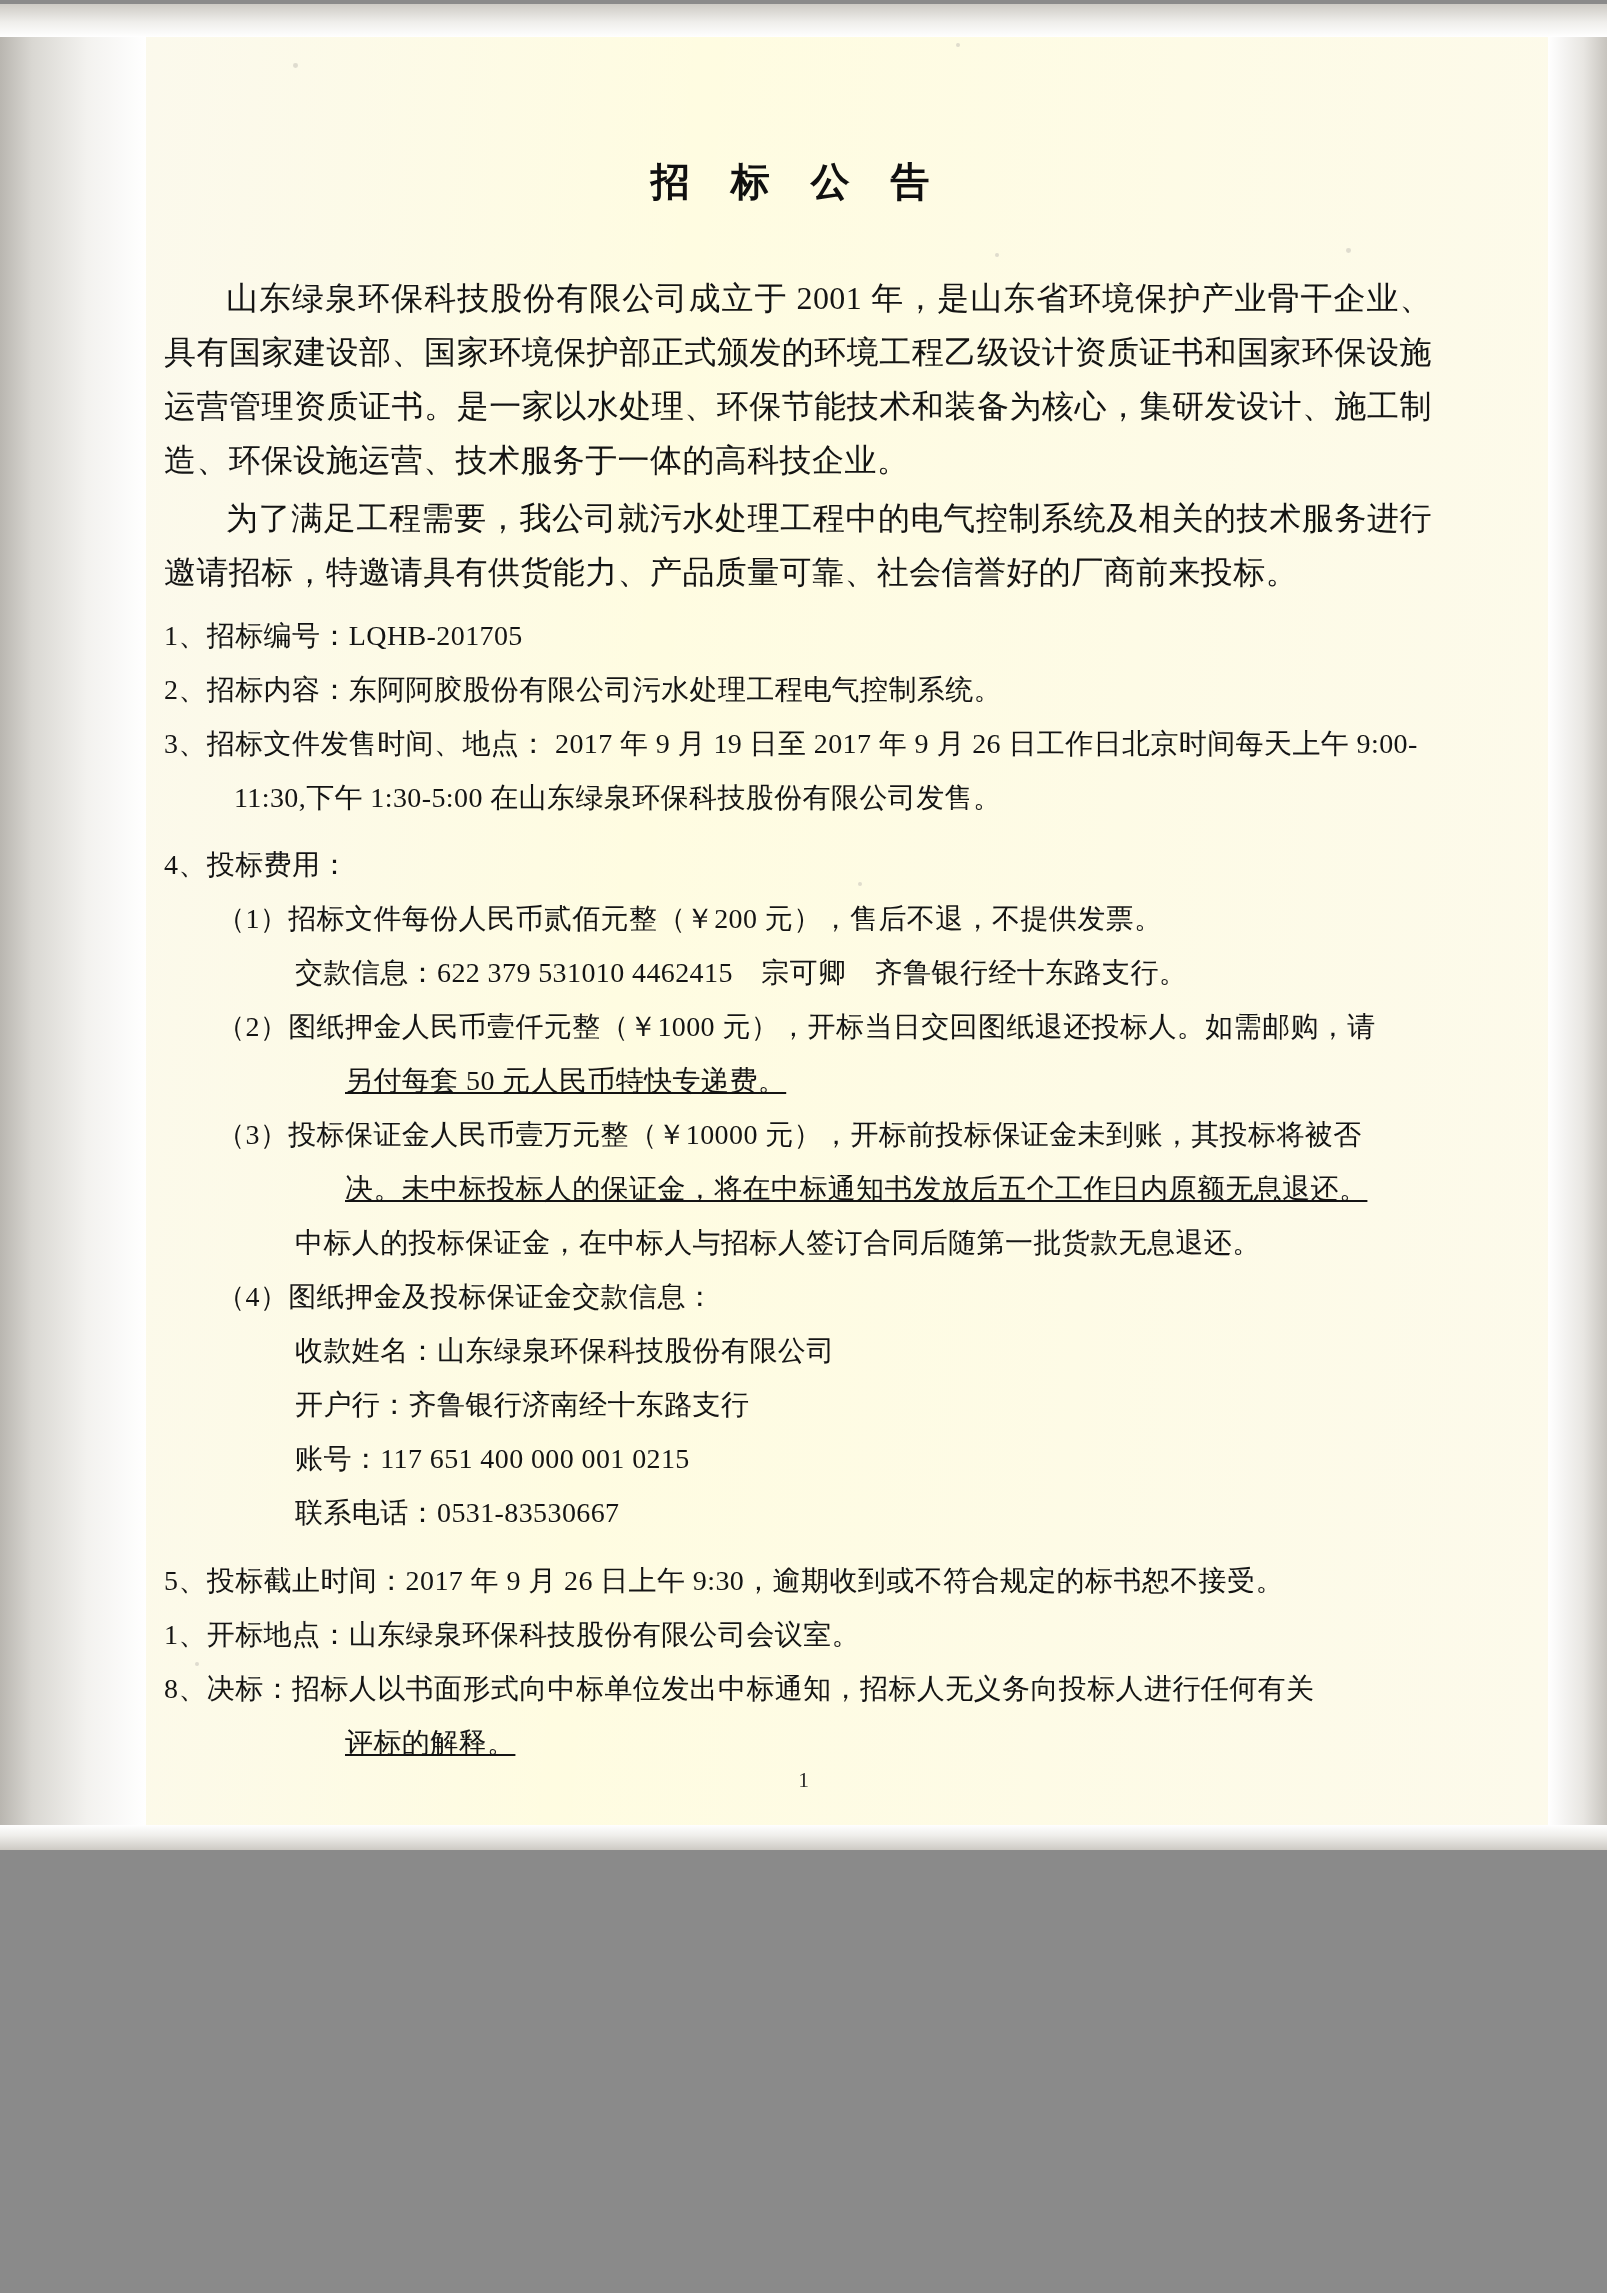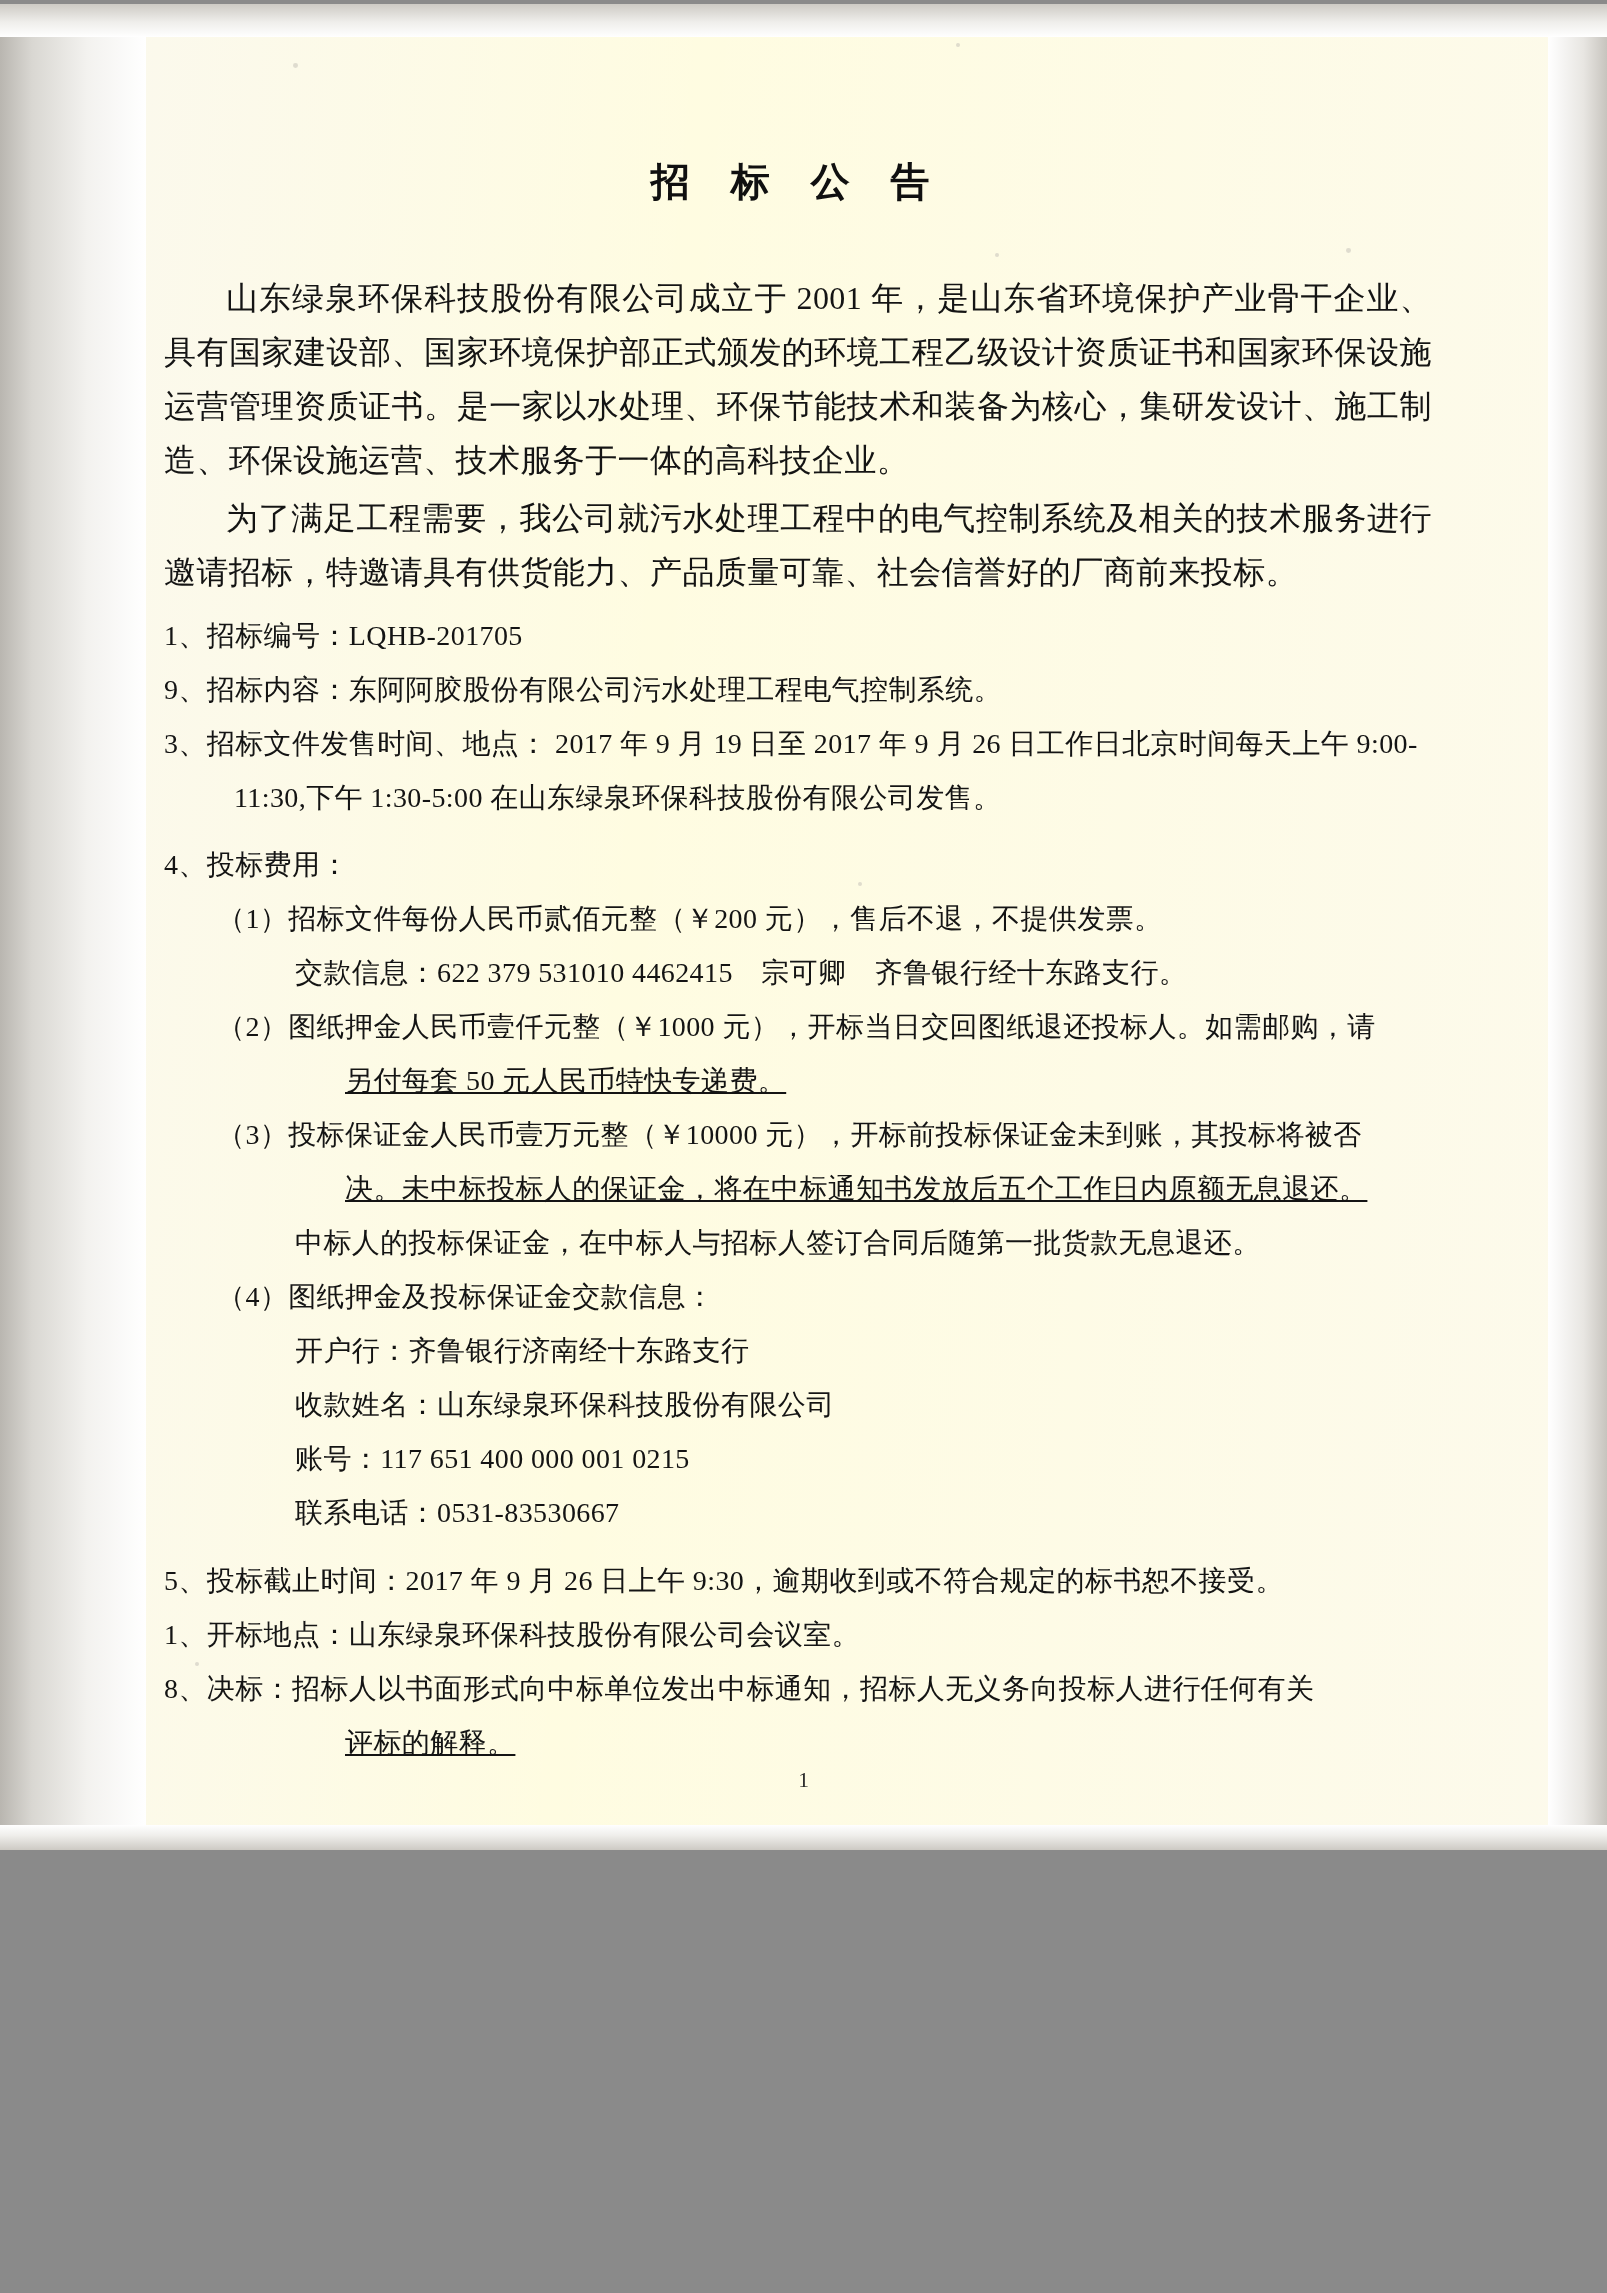--- a/index.html
+++ b/index.html
@@ -164,37 +164,37 @@
   <div class="content">
 
     <div class="doc-title">招 标 公 告</div>
 
     <p class="para indent2">山东绿泉环保科技股份有限公司成立于 2001 年，是山东省环境保护产业骨干企业、具有国家建设部、国家环境保护部正式颁发的环境工程乙级设计资质证书和国家环保设施运营管理资质证书。是一家以水处理、环保节能技术和装备为核心，集研发设计、施工制造、环保设施运营、技术服务于一体的高科技企业。</p>
     <p class="para indent2">为了满足工程需要，我公司就污水处理工程中的电气控制系统及相关的技术服务进行邀请招标，特邀请具有供货能力、产品质量可靠、社会信誉好的厂商前来投标。</p>
 
     <div class="gap-sm"></div>
 
     <p class="list-item">1、招标编号：LQHB-201705</p>
-    <p class="list-item">9、招标内容：东阿阿胶股份有限公司污水处理工程电气控制系统。</p>
+    <p class="list-item">2、招标内容：东阿阿胶股份有限公司污水处理工程电气控制系统。</p>
     <p class="list-item hang">3、招标文件发售时间、地点： 2017 年 9 月 19 日至 2017 年 9 月 26 日工作日北京时间每天上午 9:00-11:30,下午 1:30-5:00 在山东绿泉环保科技股份有限公司发售。</p>
 
     <div class="gap-md"></div>
 
     <p class="list-item">4、投标费用：</p>
 
     <p class="sub-item">（1）招标文件每份人民币贰佰元整（￥200 元），售后不退，不提供发票。</p>
     <p class="sub-plain">交款信息：622 379 531010 4462415　宗可卿　齐鲁银行经十东路支行。</p>
     <p class="sub-item">（2）图纸押金人民币壹仟元整（￥1000 元），开标当日交回图纸退还投标人。如需邮购，请</p>
     <p class="sub-plain2">另付每套 50 元人民币特快专递费。</p>
     <p class="sub-item">（3）投标保证金人民币壹万元整（￥10000 元），开标前投标保证金未到账，其投标将被否</p>
     <p class="sub-plain2">决。未中标投标人的保证金，将在中标通知书发放后五个工作日内原额无息退还。</p>
     <p class="sub-plain">中标人的投标保证金，在中标人与招标人签订合同后随第一批货款无息退还。</p>
     <p class="sub-item">（4）图纸押金及投标保证金交款信息：</p>
+    <p class="sub-plain">收款姓名：山东绿泉环保科技股份有限公司</p>
     <p class="sub-plain">开户行：齐鲁银行济南经十东路支行</p>
-    <p class="sub-plain">收款姓名：山东绿泉环保科技股份有限公司</p>
     <p class="sub-plain">账号：117 651 400 000 001 0215</p>
     <p class="sub-plain">联系电话：0531-83530667</p>
 
     <div class="gap-md"></div>
 
     <p class="list-item">5、投标截止时间：2017 年 9 月 26 日上午 9:30，逾期收到或不符合规定的标书恕不接受。</p>
     <p class="list-item">1、开标地点：山东绿泉环保科技股份有限公司会议室。</p>
     <p class="list-item">8、决标：招标人以书面形式向中标单位发出中标通知，招标人无义务向投标人进行任何有关</p>
     <p class="sub-plain2">评标的解释。</p>
 

